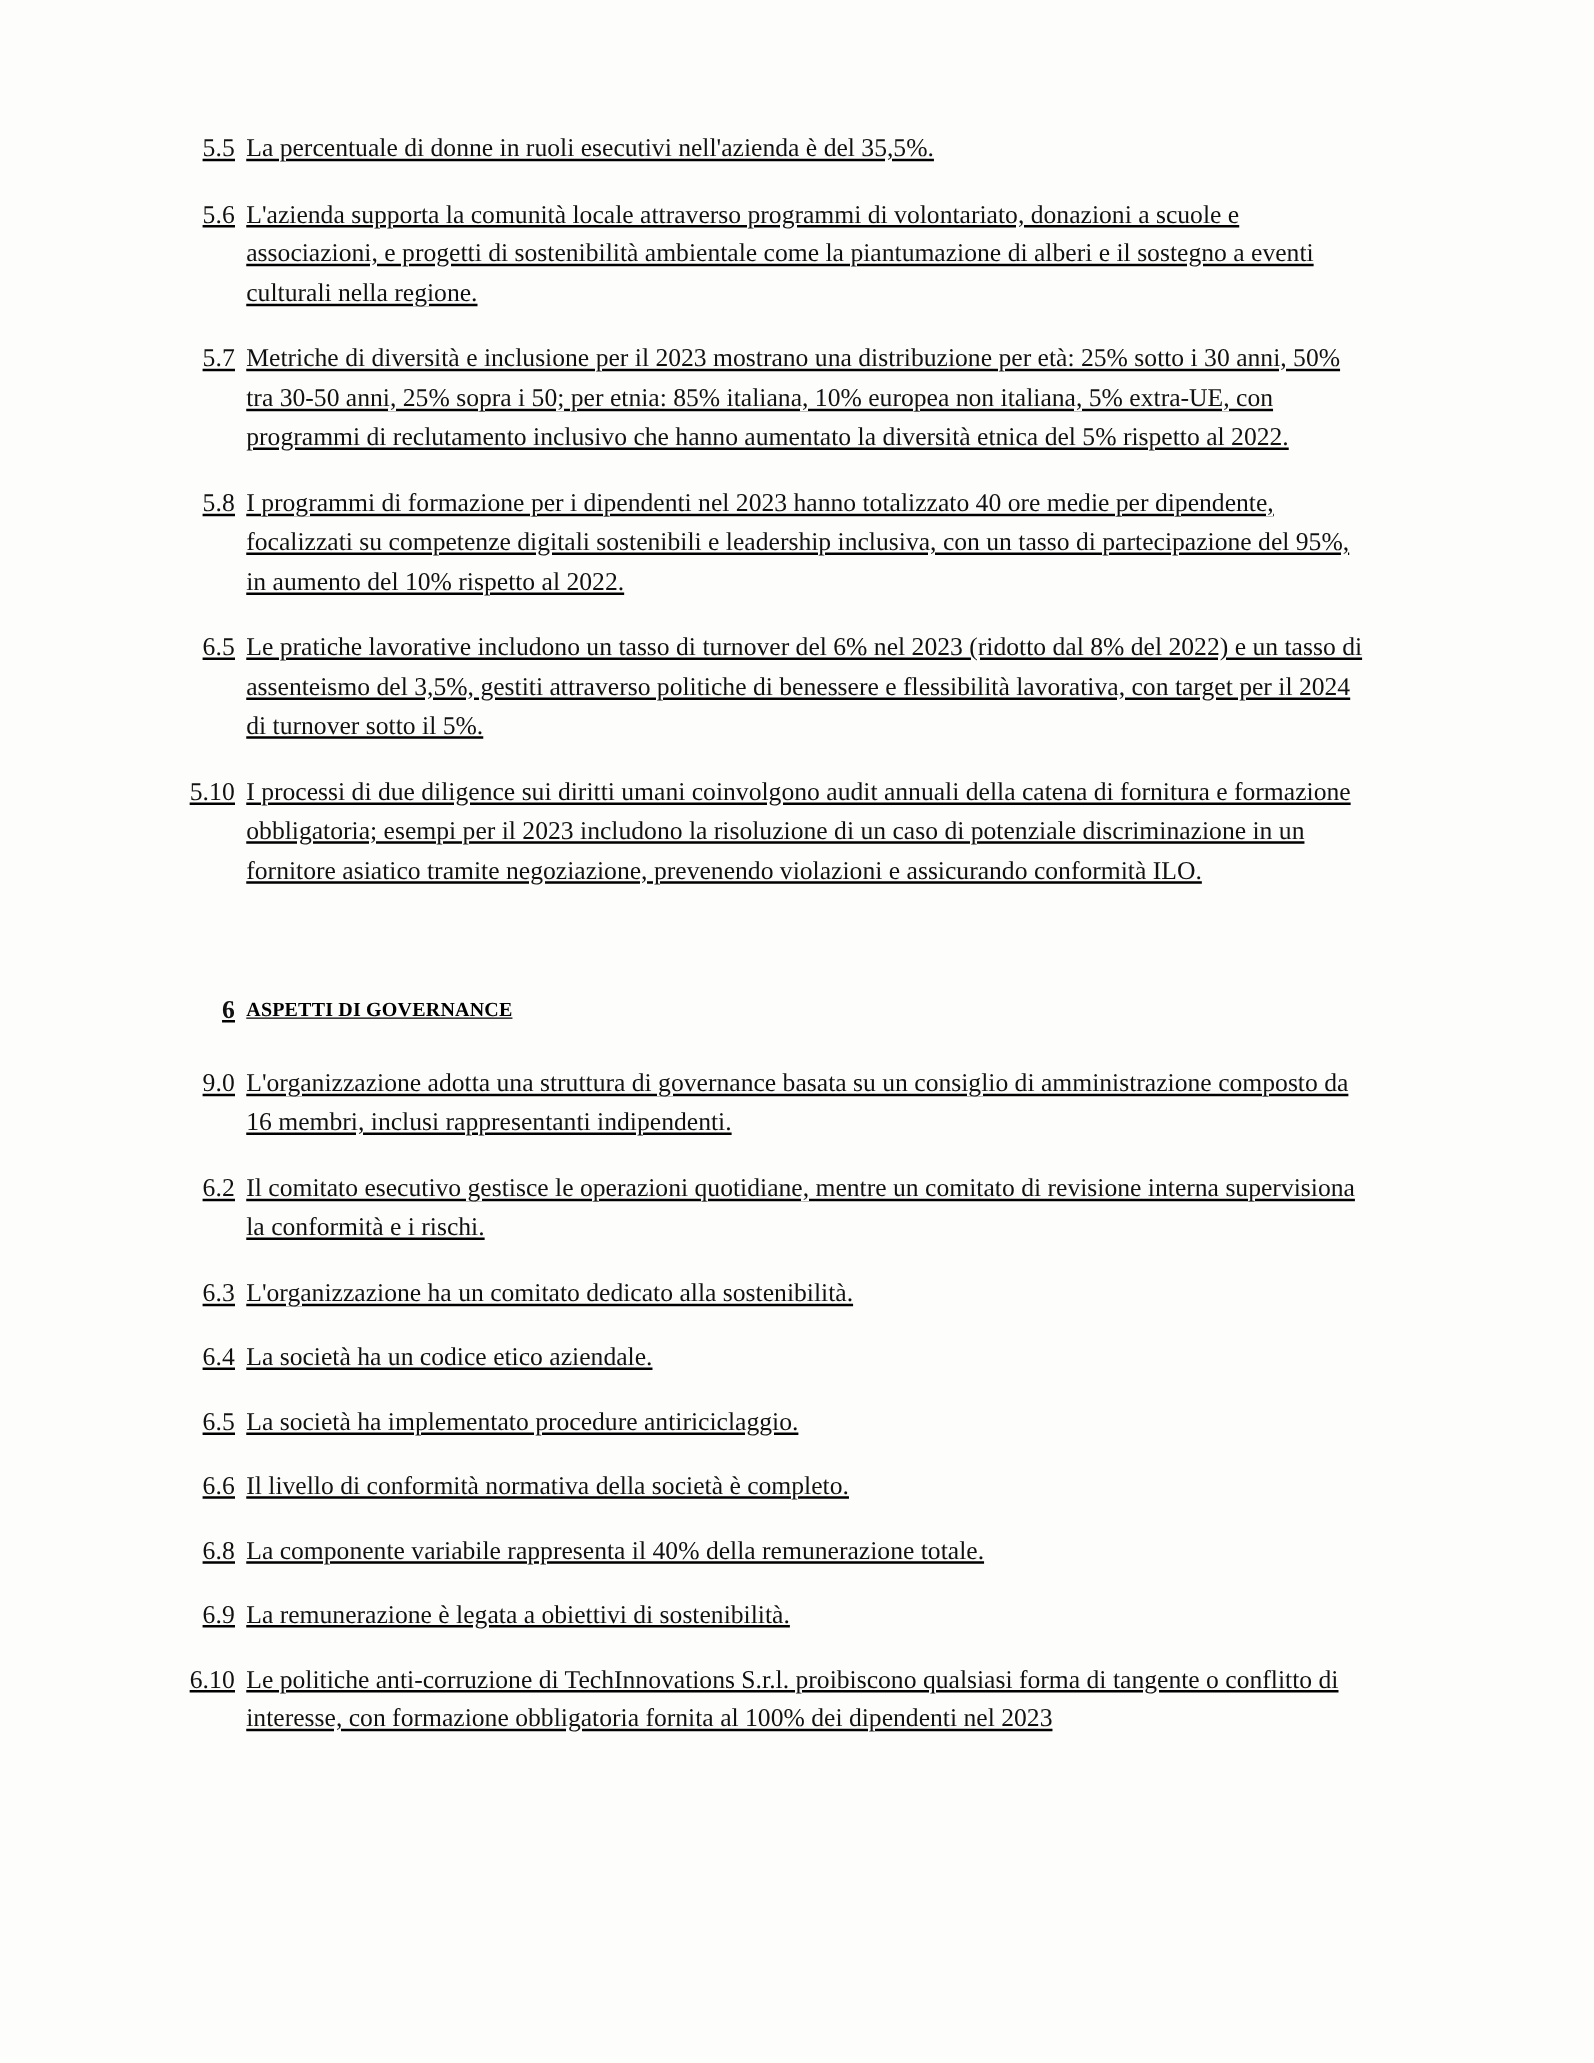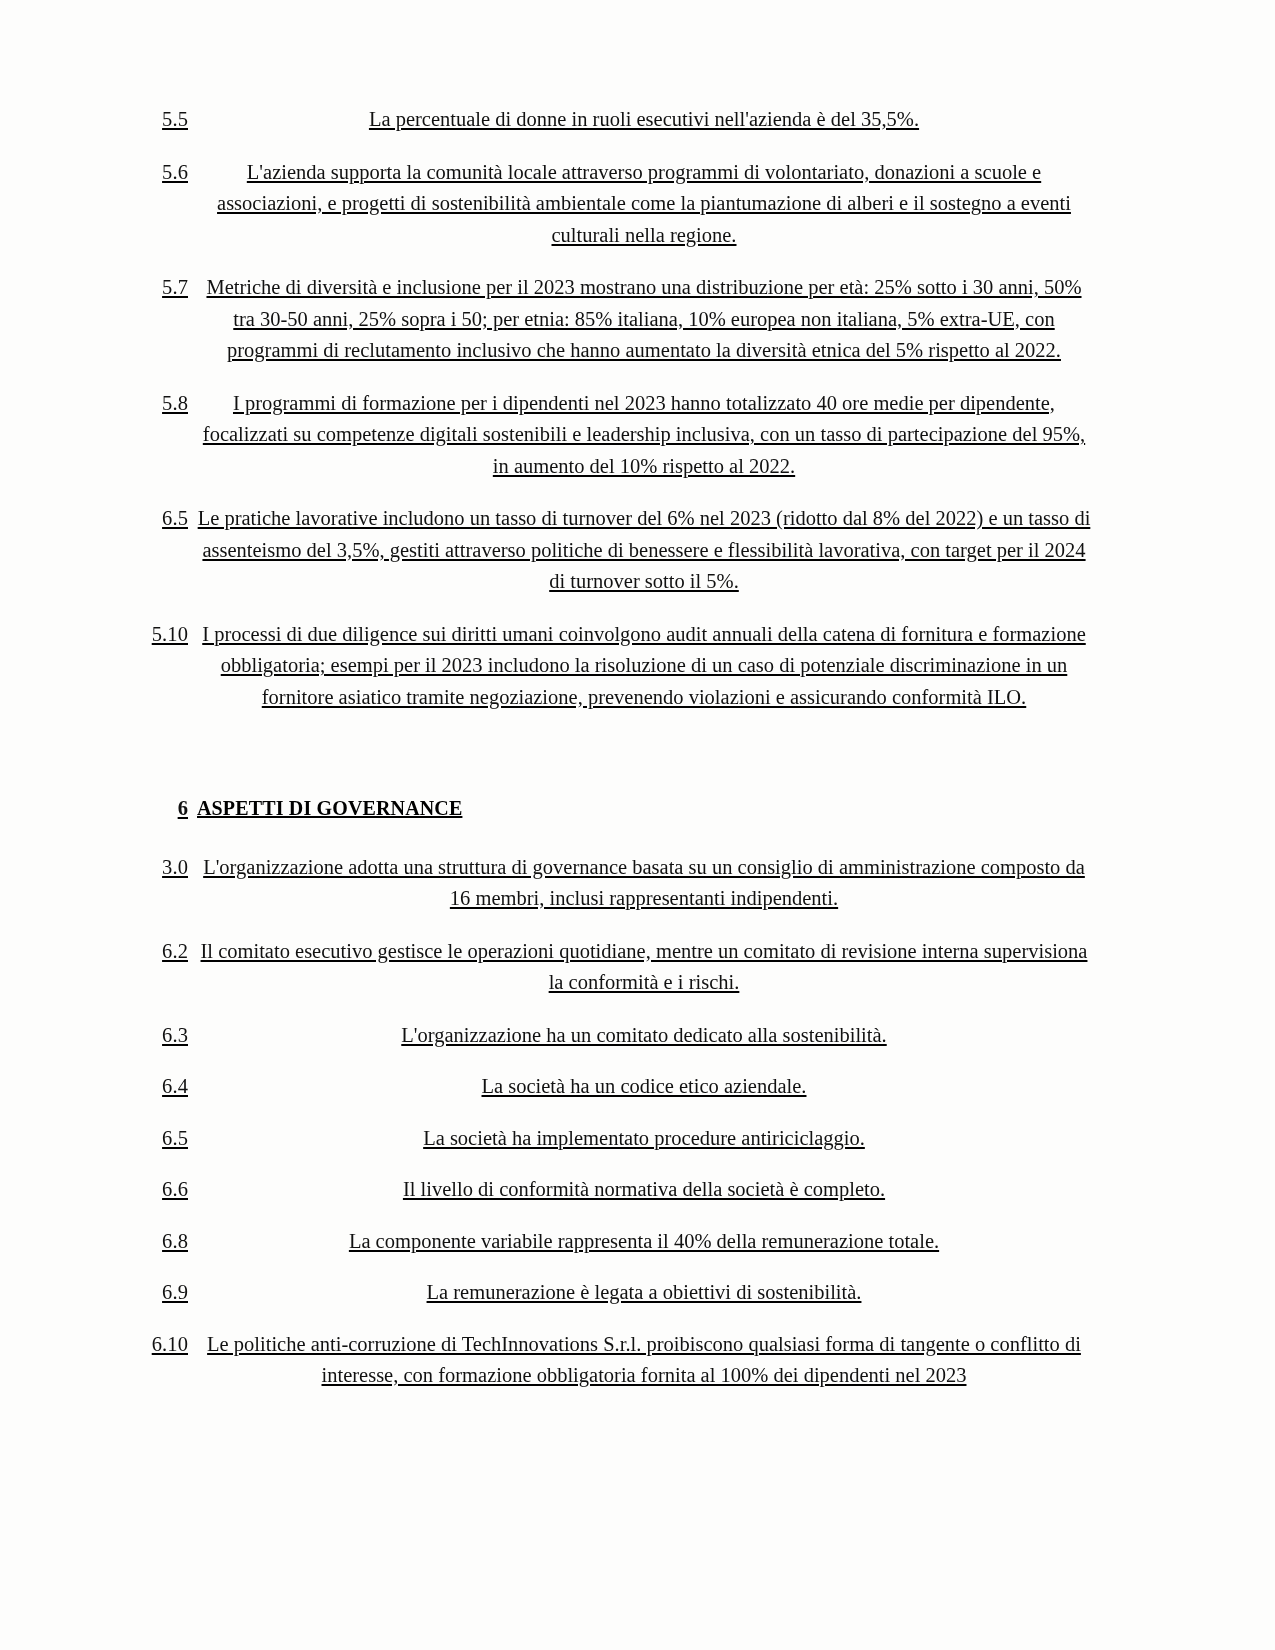--- a/index.html
+++ b/index.html
@@ -43,40 +43,40 @@
     line-height: 31.5px;
     letter-spacing: 0.1px;
     white-space: nowrap;
     color: #111111;
   }
   .clause-body {
     flex: 1 1 auto;
     padding-left: 9px;
     font-size: 20.5px;
     line-height: 31.5px;
-    text-align: center;
+    text-align: left;
     color: #111111;
     hyphens: none;
   }
 
   
   .section-heading {
     display: flex;
     align-items: flex-start;
     margin-top: 80px;
     margin-bottom: 27px;
   }
   .section-heading .clause-num {
     font-weight: bold;
     font-size: 20.5px;
   }
   .section-heading .heading-title {
     flex: 1 1 auto;
     padding-left: 9px;
-    font-size: 20px;
+    font-size: 16px;
     line-height: 31.5px;
     font-weight: bold;
     letter-spacing: 0.15px;
     color: #000000;
   }
 
   
   .clause.compact {
     margin-bottom: 20px;
   }
@@ -116,21 +116,21 @@
       <div class="clause-num">5.10</div>
       <div class="clause-body">I processi di due diligence sui diritti umani coinvolgono audit annuali della catena di fornitura e formazione obbligatoria; esempi per il 2023 includono la risoluzione di un caso di potenziale discriminazione in un fornitore asiatico tramite negoziazione, prevenendo violazioni e assicurando conformità ILO.</div>
     </div>
 
     <div class="section-heading">
       <div class="clause-num">6</div>
       <div class="heading-title">ASPETTI DI GOVERNANCE</div>
     </div>
 
     <div class="clause">
-      <div class="clause-num">3.0</div>
+      <div class="clause-num">9.0</div>
       <div class="clause-body">L'organizzazione adotta una struttura di governance basata su un consiglio di amministrazione composto da 16 membri, inclusi rappresentanti indipendenti.</div>
     </div>
 
     <div class="clause">
       <div class="clause-num">6.2</div>
       <div class="clause-body">Il comitato esecutivo gestisce le operazioni quotidiane, mentre un comitato di revisione interna supervisiona la conformità e i rischi.</div>
     </div>
 
     <div class="clause compact">
       <div class="clause-num">6.3</div>

